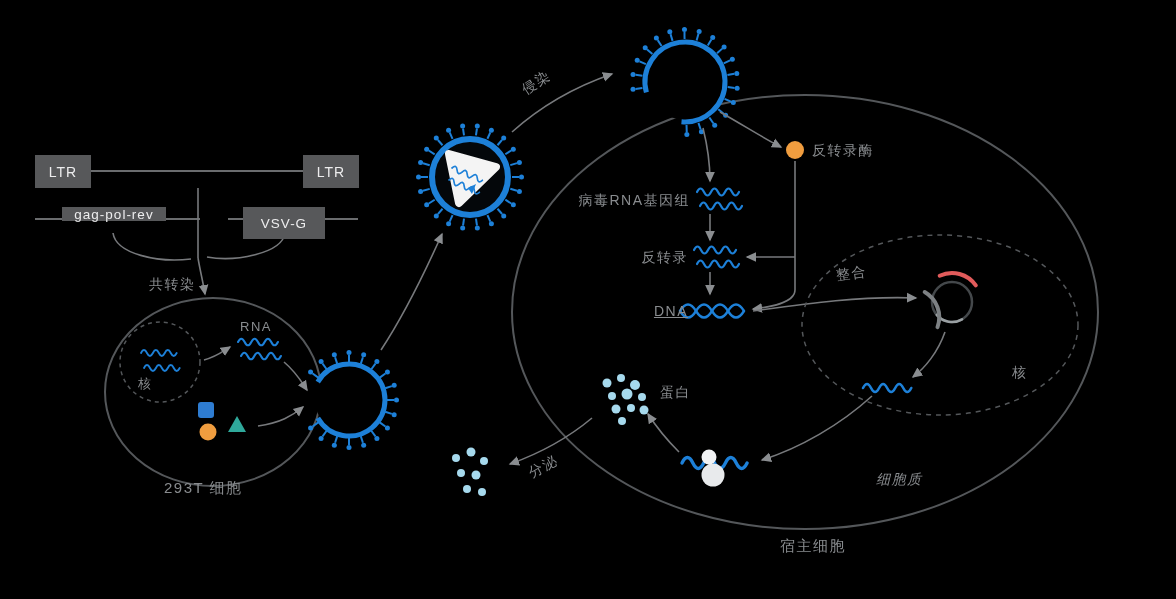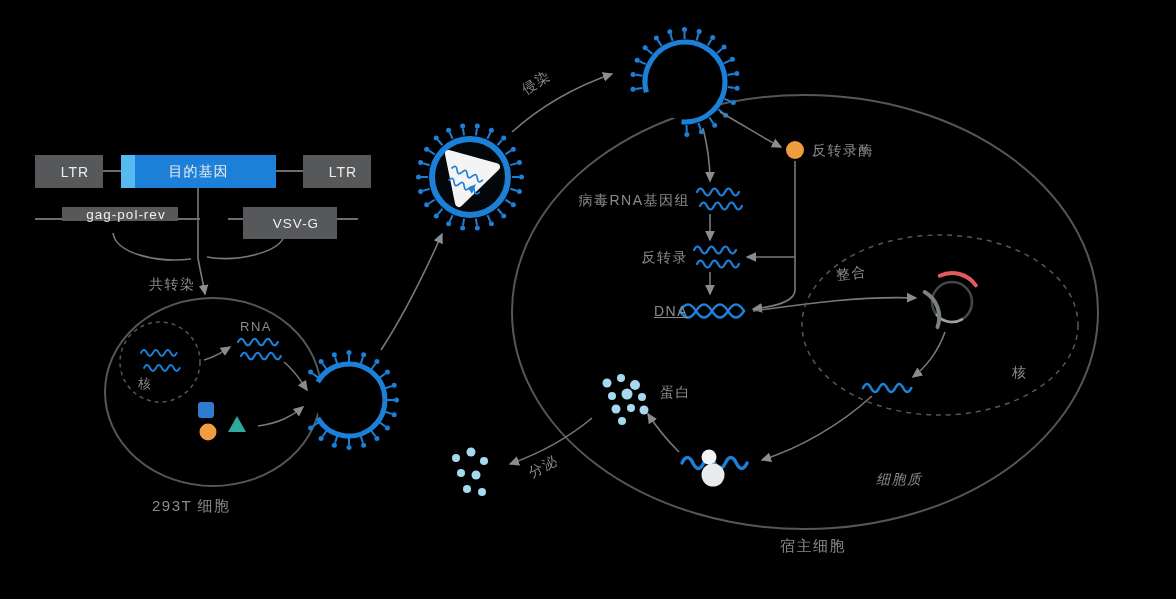--- a/index.html
+++ b/index.html
@@ -1,21 +1,21 @@
 <!DOCTYPE html>
 <html><head>
 <meta charset="utf-8">
 <style>
   html,body{margin:0;padding:0;background:#000;}
   #stage{position:relative;width:1176px;height:599px;background:#000;overflow:hidden;
          font-family:"Liberation Sans",sans-serif;}
   #stage svg{position:absolute;left:0;top:0;z-index:1;}
   .box{position:absolute;z-index:2;display:flex;align-items:center;justify-content:center;
        color:#ededee;font-size:14px;letter-spacing:1px;}
-  .gray{background:#57585a;padding-left:12px;}
+  .gray{background:#57585a;}
   .blue{background:#1d80d8;}
   .strip{position:absolute;left:0;top:0;bottom:0;width:14px;background:#56b9ef;}
   .lbl{position:absolute;z-index:2;color:#898c8f;font-size:14px;letter-spacing:1.5px;
        white-space:nowrap;}
   .big{font-size:15px;}
   .rot33{transform:rotate(-33deg);}
   .rot28{transform:rotate(-28deg);}
   .rot8{transform:rotate(-8deg);}
   .ralign{text-align:right;}
 </style>
@@ -273,38 +273,34 @@
     <circle cx="461" cy="473" r="4"></circle>
         <circle cx="476" cy="475" r="4.5"></circle>
         <circle cx="467" cy="489" r="4"></circle>
     <circle cx="482" cy="492" r="4"></circle>
   </g>
 </svg>
 
 <div class="box gray" style="left:35px;top:155px;width:56px;height:33px;">
   <span>LTR</span>
 </div>
-<div class="box blue" style="left:121px;top:155px;width:155px;height:33px;">
-  <span class="strip"></span>
-  <span>目的基因</span>
-</div>
 <div class="box gray" style="left:303px;top:155px;width:56px;height:33px;">
   <span>LTR</span>
 </div>
 <div class="box gray" style="left:62px;top:207px;width:104px;height:14px;font-size:13.5px;">
   <span>gag-pol-rev</span>
 </div>
 <div class="box gray" style="left:243px;top:207px;width:82px;height:32px;font-size:13.5px;">
   <span>VSV-G</span>
 </div>
 
 <div class="lbl" style="left:149px;top:276px;">共转染</div>
 <div class="lbl" style="left:138px;top:375px;font-size:13px;">核</div>
 <div class="lbl" style="left:240px;top:319px;font-size:13px;">RNA</div>
-<div class="lbl big" style="left:152px;top:479px;margin-top:18px;">293T 细胞</div>
+<div class="lbl big" style="left:164px;top:479px;">293T 细胞</div>
 
 <div class="lbl rot33" style="left:521px;top:74px;">侵染</div>
 <div class="lbl" style="left:812px;top:142px;text-align:center;">反转录酶</div>
 <div class="lbl ralign" style="left:560px;top:192px;width:130px;">病毒RNA基因组</div>
 <div class="lbl ralign" style="left:600px;top:249px;width:88px;">反转录</div>
 <div class="lbl ralign" style="left:626px;top:303px;width:62px;text-decoration:underline;">DNA</div>
 <div class="lbl rot8" style="left:836px;top:265px;">整合</div>
 <div class="lbl" style="left:1012px;top:364px;">核</div>
 <div class="lbl" style="left:660px;top:384px;font-family:Liberation Serif, serif;">蛋白</div>
 <div class="lbl rot28" style="left:528px;top:458px;">分泌</div>

